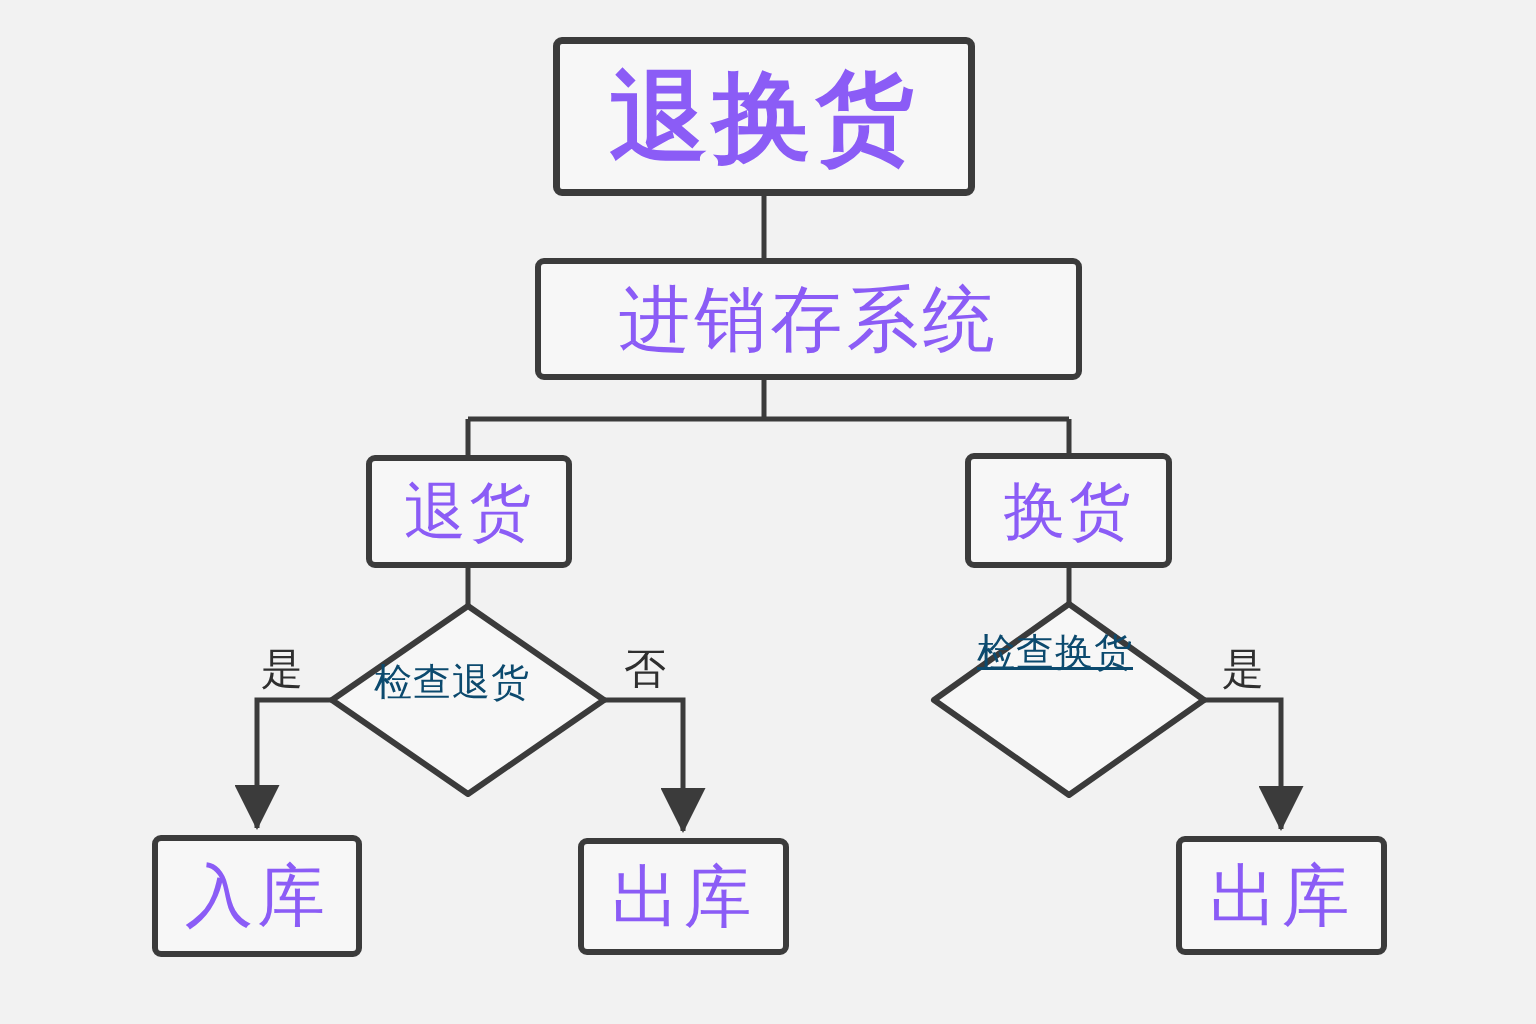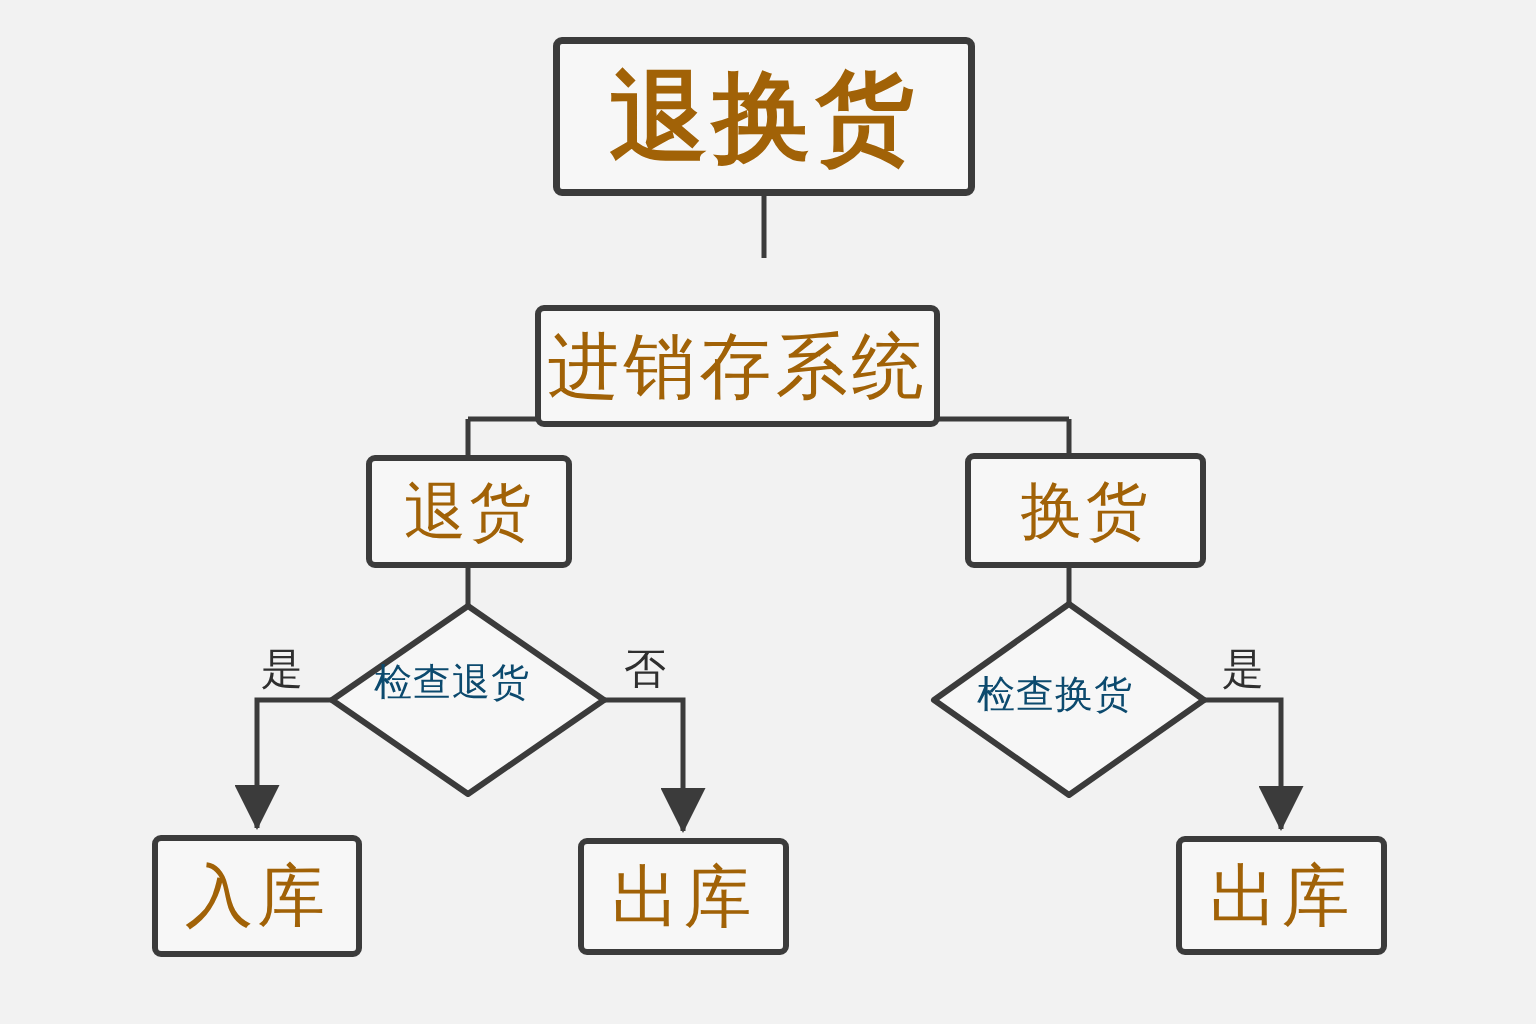--- a/index.html
+++ b/index.html
@@ -24,21 +24,21 @@
   }
   .node {
     position: absolute;
     box-sizing: border-box;
     background: #f7f7f7;
     border: 6px solid #3b3b3b;
     border-radius: 9px;
     display: flex;
     align-items: center;
     justify-content: center;
-    color: #a16207;
+    color: #8b5cf6;
     text-align: center;
     line-height: 1;
     letter-spacing: 2px;
     z-index: 3;
   }
   .node.title-node {
     font-weight: bold;
     font-size: 98px;
     letter-spacing: 5px;
     border-width: 7px;
@@ -103,29 +103,29 @@
 
     <path d="M 332 700 L 257 700 L 257 828" stroke="#3b3b3b" stroke-width="5" fill="none" marker-end="url(#arrowhead)"></path>
 
     <path d="M 604 700 L 683 700 L 683 831" stroke="#3b3b3b" stroke-width="5" fill="none" marker-end="url(#arrowhead)"></path>
 
     <path d="M 1204 700 L 1281 700 L 1281 829" stroke="#3b3b3b" stroke-width="5" fill="none" marker-end="url(#arrowhead)"></path>
   </svg>
 
   <div class="node title-node" style="left:553px; top:37px; width:422px; height:159px;">退换货</div>
 
-  <div class="node system-node" style="left:535px; top:258px; width:405px; height:122px;margin-top:47px;">进销存系统</div>
+  <div class="node system-node" style="left:535px; top:258px; width:547px; height:122px;">进销存系统</div>
 
   <div class="node branch-node" style="left:366px; top:455px; width:206px; height:113px;text-align:center;">退货</div>
 
-  <div class="node branch-node" style="left:965px; top:453px; width:241px; height:115px;">换货</div>
+  <div class="node branch-node" style="left:965px; top:453px; width:207px; height:115px;">换货</div>
 
   <div class="diamond-label" style="left:374px; top:663px;">检查退货</div>
 
-  <div class="diamond-label" style="left:977px; top:675px;">检查换货</div>
+  <div class="diamond-label" style="left:977px; top:633px;text-decoration:underline;">检查换货</div>
 
   <div class="edge-label" style="left:261px; top:648px;">是</div>
 
   <div class="edge-label" style="left:624px; top:648px;">否</div>
 
   <div class="edge-label" style="left:1222px; top:648px;">是</div>
 
   <div class="node terminal-node" style="left:152px; top:835px; width:210px; height:122px;">入库</div>
 
   <div class="node terminal-node" style="left:578px; top:838px; width:211px; height:117px;">出库</div>

